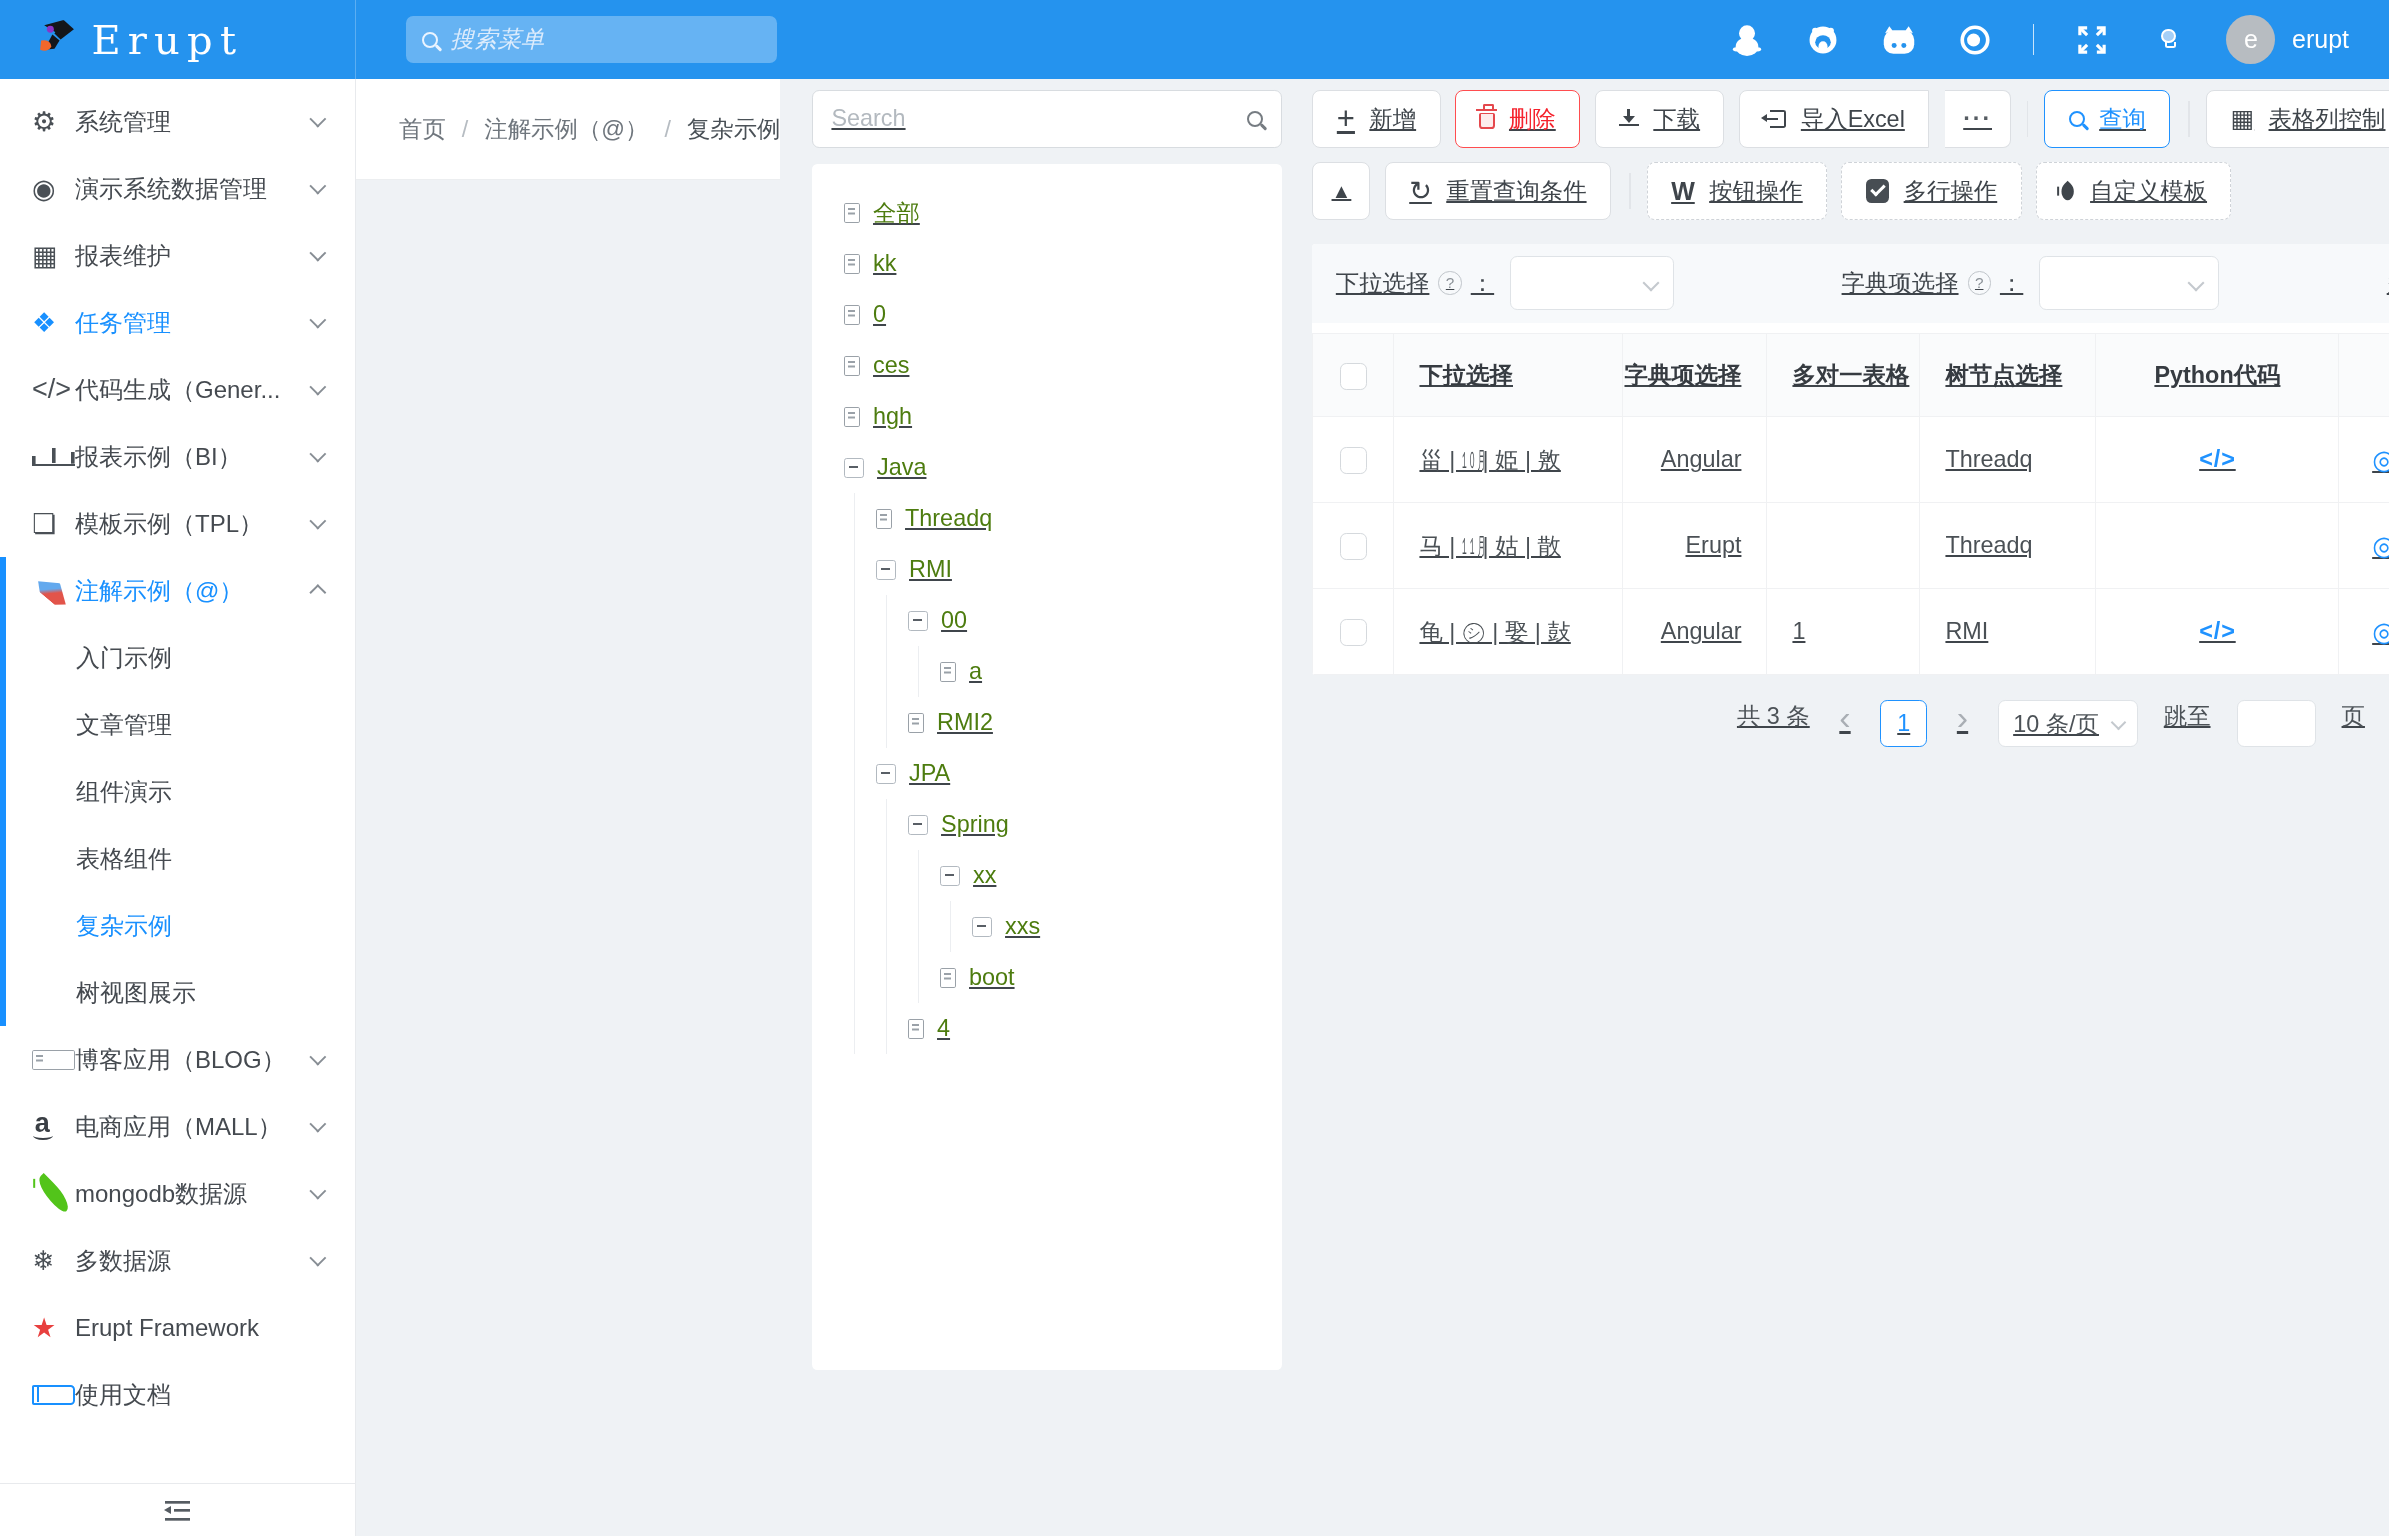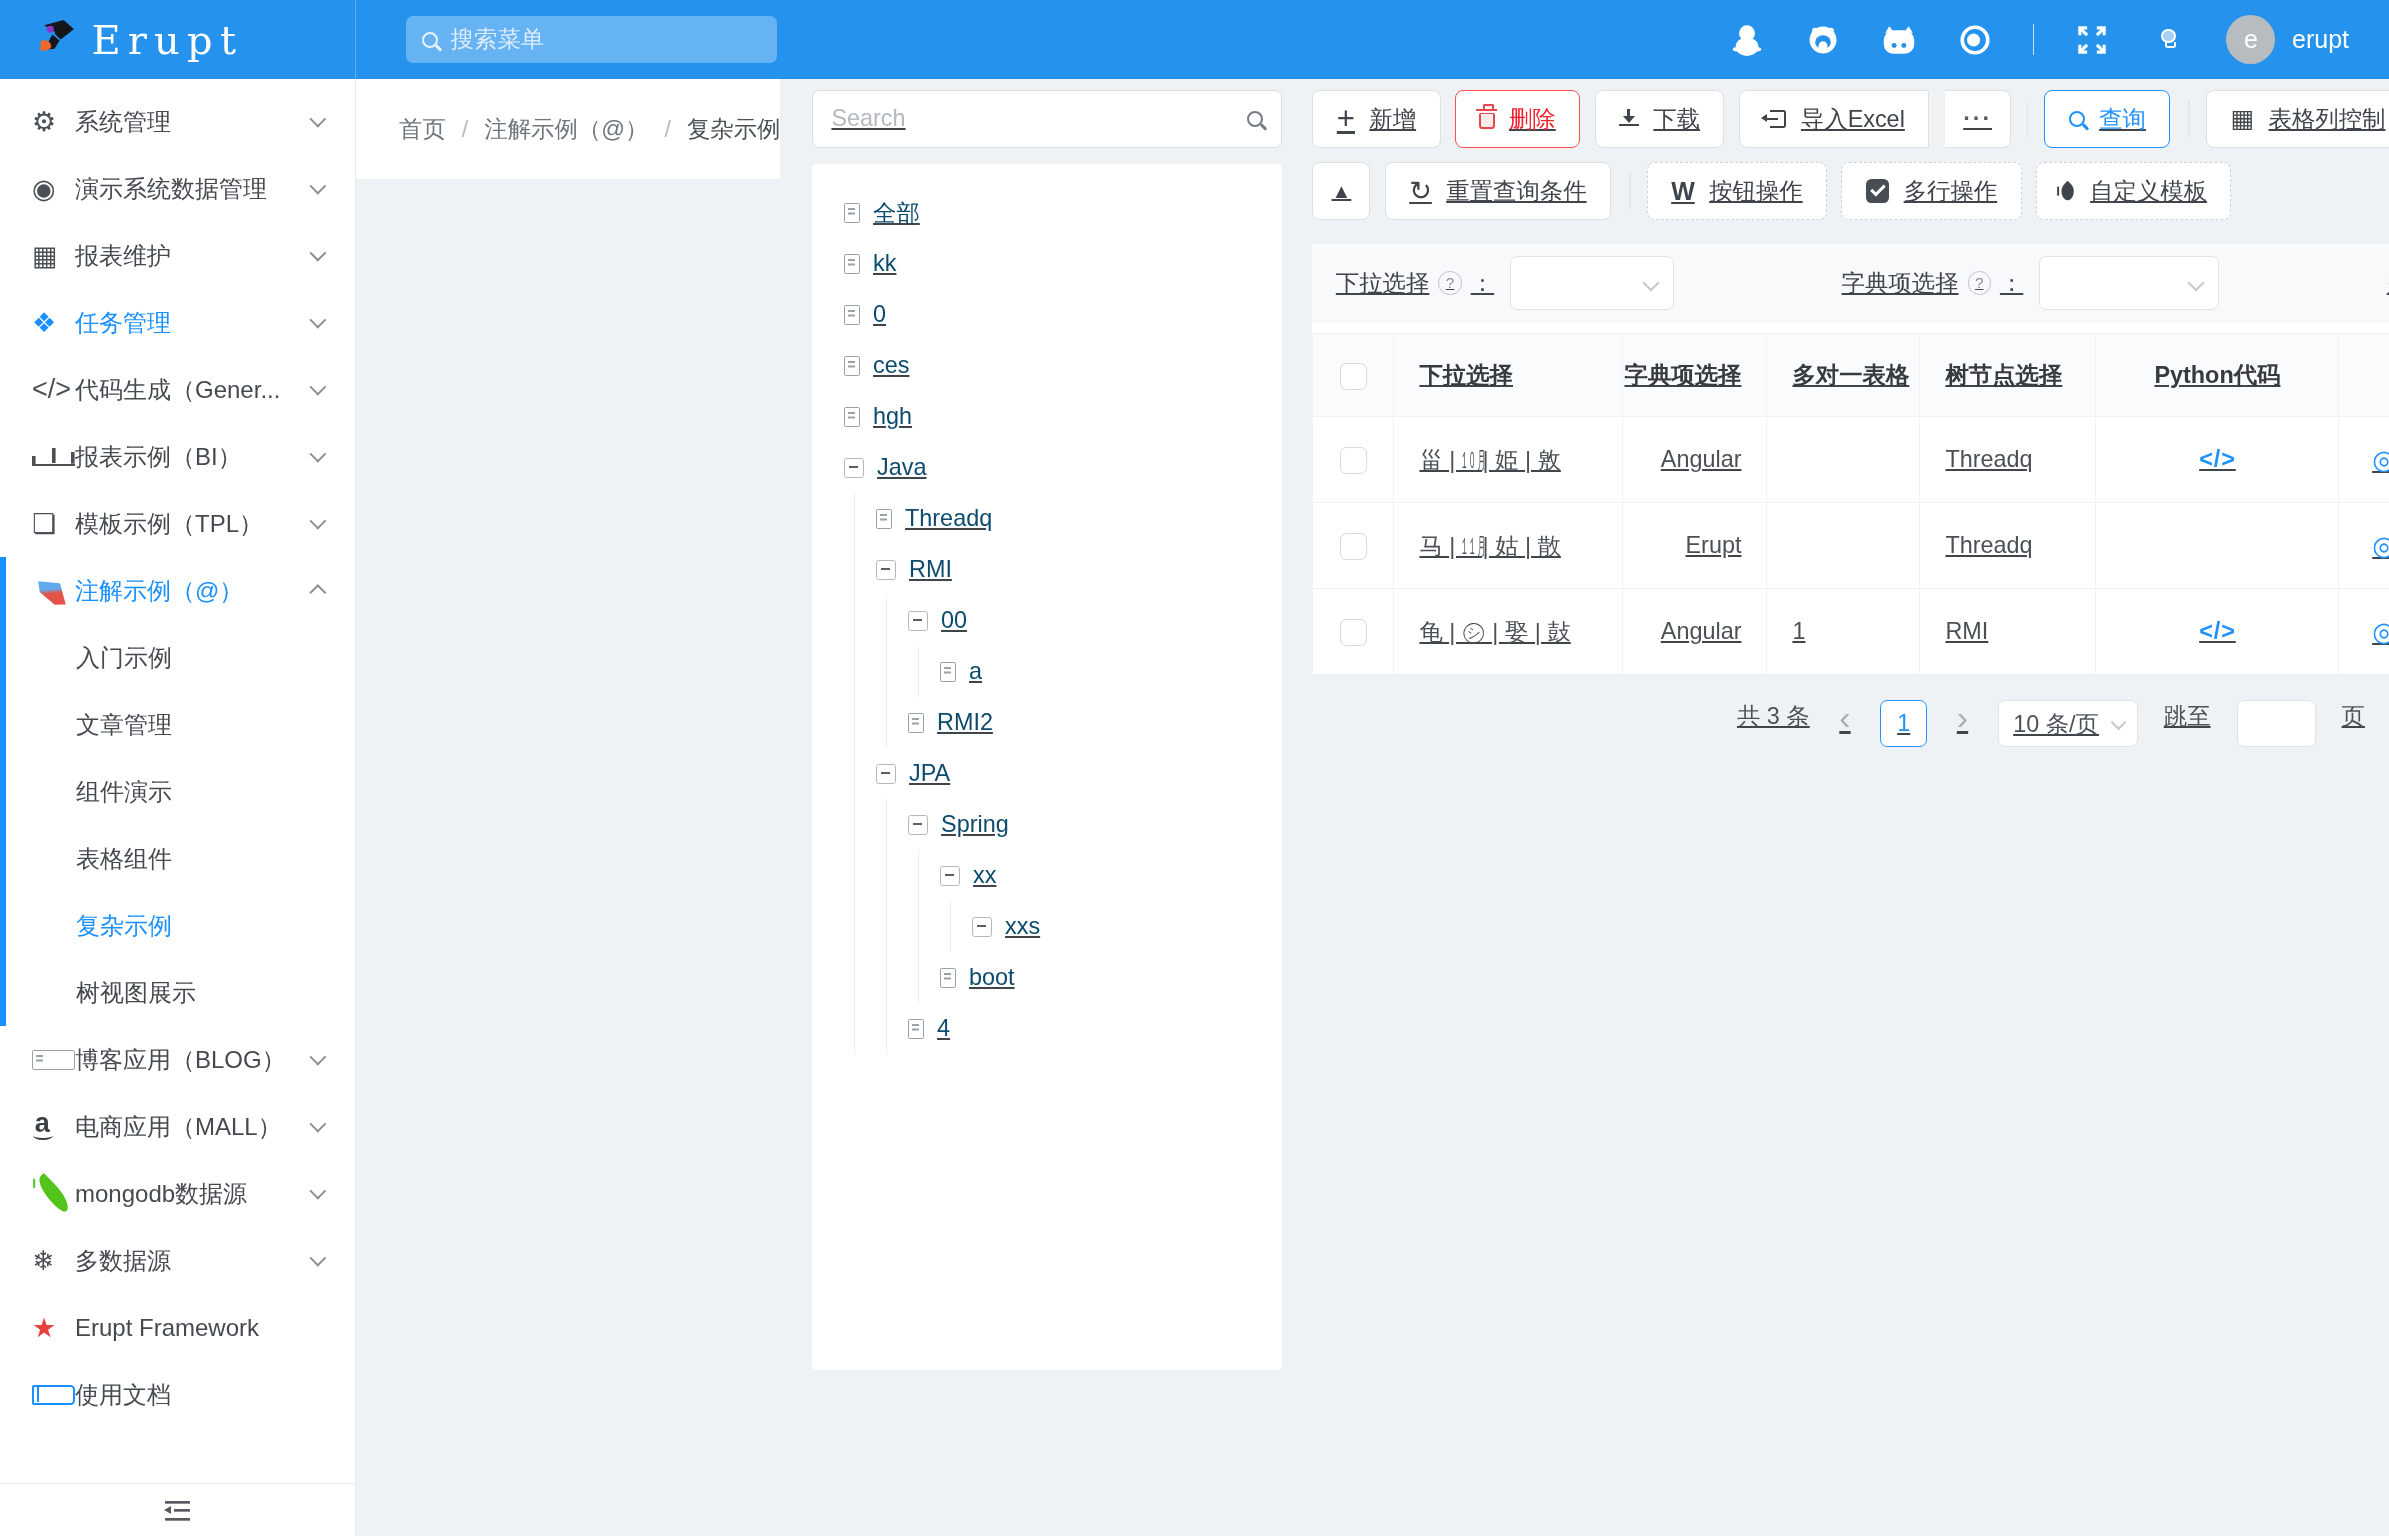--- a/index.html
+++ b/index.html
@@ -5,21 +5,21 @@
   * { margin:0; padding:0; box-sizing:border-box; }
   html,body { width:2389px; height:1537px; overflow:hidden; background:#eff2f5;
     font-family:"Liberation Sans","DejaVu Sans",sans-serif; color:#3f454b; }
   body { display:flex; flex-direction:column; }
 
   
   header { height:79px; flex:none; background:#2593ee; display:flex; align-items:center; }
   .logo { width:356px; height:100%; display:flex; align-items:center; padding-left:36px; gap:14.4px; border-right:0.9px solid rgba(255,255,255,.25); }
   .logo-text { color:#fff; font-size:40px; letter-spacing:7.2px; font-family:"DejaVu Serif","Liberation Serif",serif; }
   .hsearch { margin-left:50px; width:371px; height:47px; background:rgba(255,255,255,.30); border-radius:7.2px; display:flex; align-items:center; padding:0 16px; gap:12.6px; color:#eaf4ff; }
-  .hsearch input { flex:1; border:none; outline:none; background:transparent; color:#fff; font-size:23.4px; }
+  .hsearch input { flex:1; border:none; outline:none; background:transparent; color:#fff; font-size:23.4px;font-style:italic; }
   .hsearch input::placeholder { color:#ddecfc; }
   .hspacer { flex:1; }
   .hicons { display:flex; align-items:center; gap:40px; padding-right:40px; }
   .hicon { display:inline-flex; align-items:center; justify-content:center; width:36px; height:36px; }
   .hdivider { width:1.8px; height:31px; background:rgba(255,255,255,.75); }
   .avatar { width:49px; height:49px; border-radius:50%; background:#b7bcc1; color:#fff; font-size:25px; display:flex; align-items:center; justify-content:center; }
   .uname { color:#fff; font-size:25px; margin-left:-23.4px; }
 
   .shell { flex:1; display:flex; min-height:0; }
 
@@ -49,21 +49,21 @@
   .crumbbar .cur { color:#4a5157; }
   .content { flex:1; background:#eff2f5; padding:10.8px 27px 0 32px; display:flex; gap:30px; min-height:0;text-decoration:underline; }
 
   
   .left-col { width:470px; flex:none; display:flex; flex-direction:column; }
   .tree-search { height:58px; flex:none; background:#fff; border:1.8px solid #d8dce0; border-radius:7.2px; display:flex; align-items:center; padding:0 18px; margin-bottom:16px; color:#b3b9bf; }
   .tree-search input { flex:1; border:none; outline:none; font-size:23.4px; color:#454a50; background:transparent; }
   .tree-search input::placeholder { color:#b3b9bf; }
   .tree-search .icon-search { color:#767c82; }
   .tree-card { flex:none; height:1206px; background:#fff; border-radius:5.4px; padding:23.4px 0 0 32px; overflow:hidden; }
-  .tnode { height:51px; display:flex; align-items:center; gap:12.6px; font-size:23.4px; color:#0c4a6e; cursor:pointer; }
+  .tnode { height:51px; display:flex; align-items:center; gap:12.6px; font-size:23.4px; color:#4d7c0f; cursor:pointer; }
   .tree-children { margin-left:10px; border-left:1.8px solid #eceef1; padding-left:21px; }
   .icon-minusbox { width:20px; height:20px; flex:none; border:1.8px solid #b2b9c0; border-radius:2.7px; position:relative; background:#fff; }
   .icon-minusbox::after { content:""; position:absolute; left:3.6px; top:7.2px; width:9px; height:2.2px; background:#595f66; }
   .icon-doc { width:16px; height:20px; flex:none; border:1.8px solid #9aa1a8; border-radius:1.8px; position:relative; }
   .icon-doc::after { content:""; position:absolute; left:2.7px; top:4.5px; width:7.2px; height:1.8px; background:#9aa1a8; box-shadow:0 4.5px 0 #9aa1a8; }
 
   
   .right-col { flex:1; min-width:0; }
   .btnrow { display:flex; align-items:center; }
   .btnrow + .btnrow { margin-top:14.4px; }

